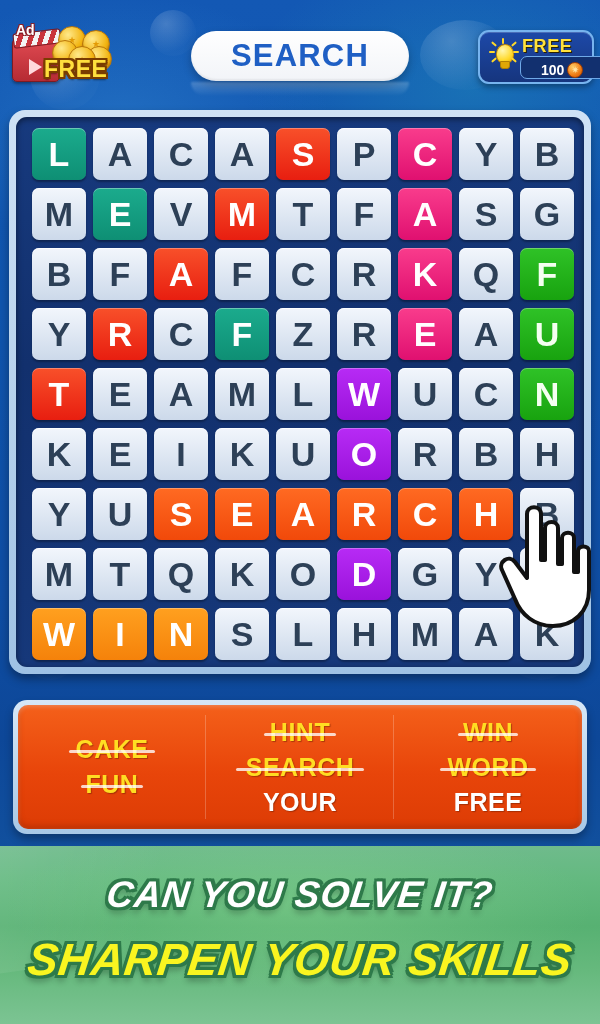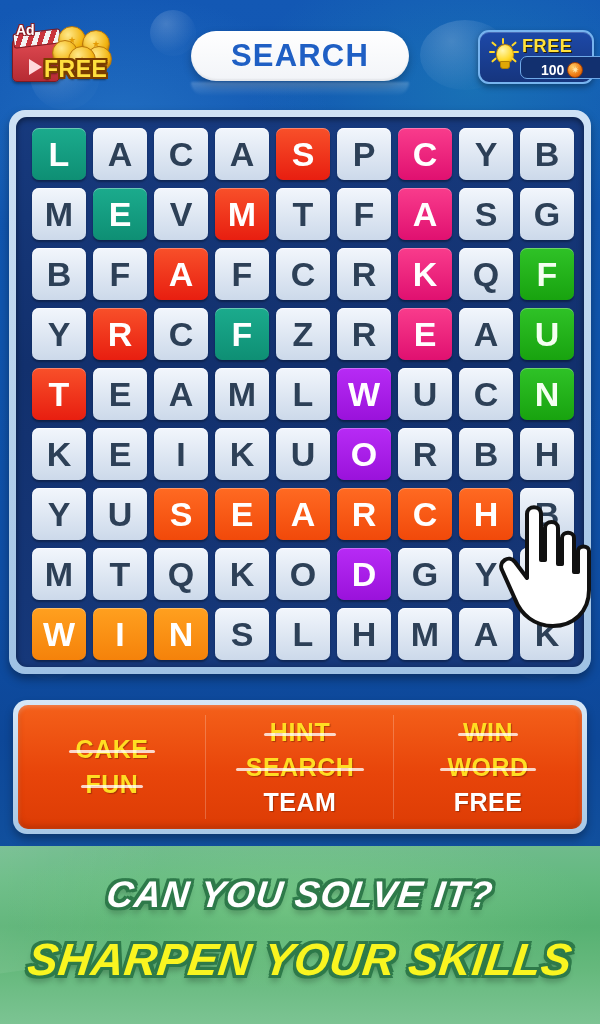--- a/index.html
+++ b/index.html
@@ -359,21 +359,21 @@
 
   <div class="words-outer">
     <div class="words-inner" id="wordlist">
         <div class="wcol">
           <div class="word found">CAKE</div>
           <div class="word found">FUN</div>
         </div>
         <div class="wcol">
           <div class="word found">HINT</div>
           <div class="word found">SEARCH</div>
-          <div class="word">TEAM</div>
+          <div class="word">YOUR</div>
         </div>
         <div class="wcol">
           <div class="word found">WIN</div>
           <div class="word found">WORD</div>
           <div class="word">FREE</div>
         </div>
       </div>
   </div>
 
   <div class="promo">

